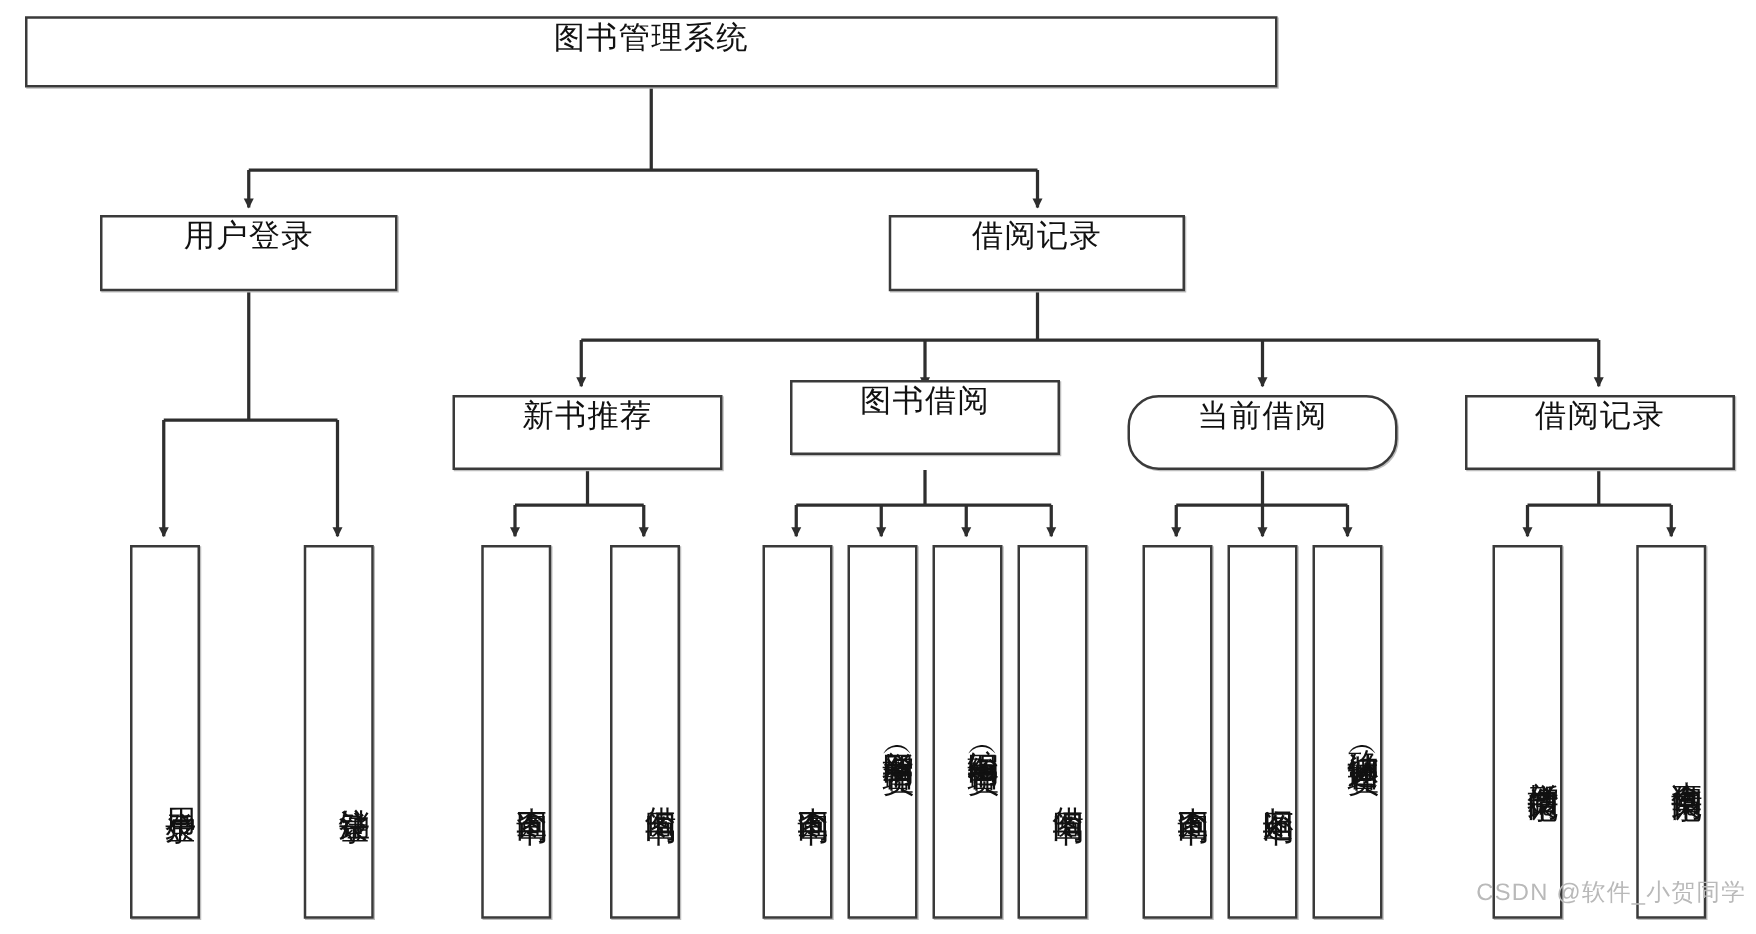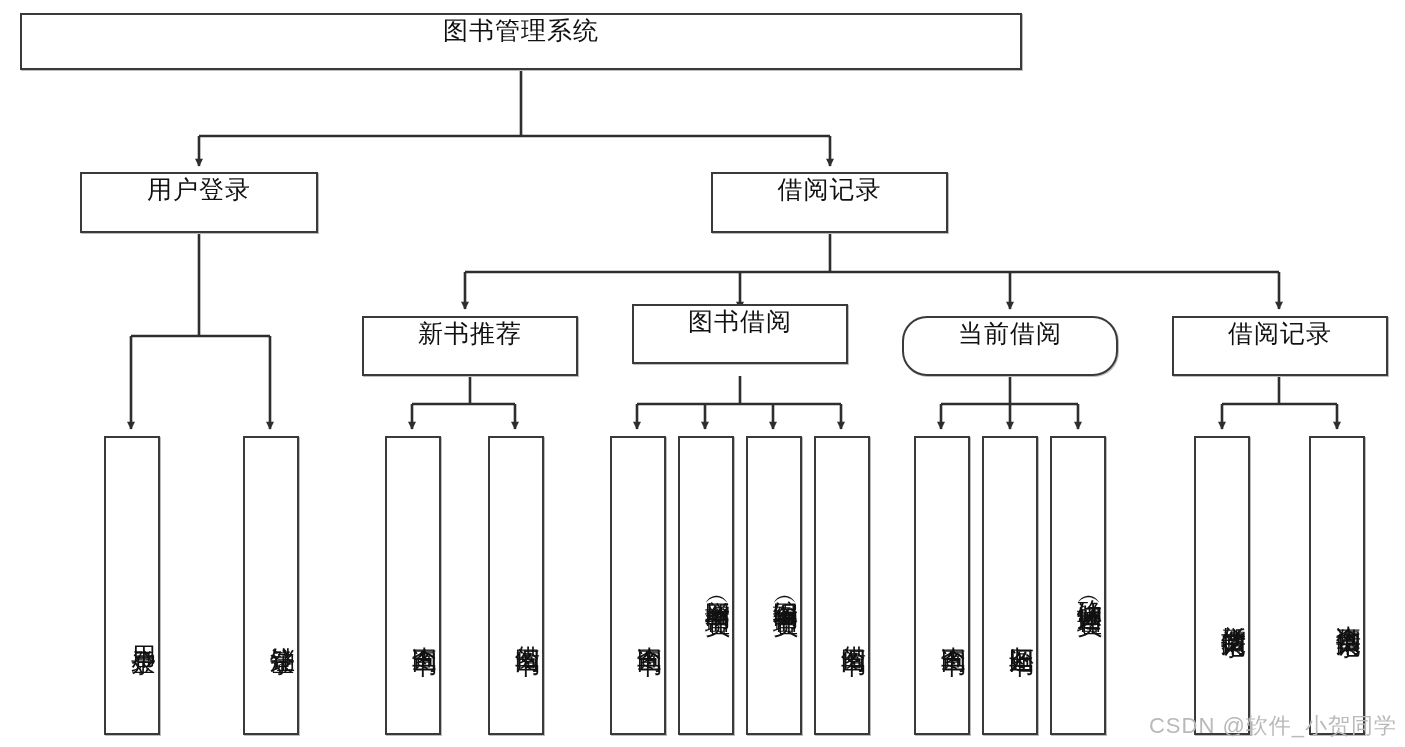--- a/index.html
+++ b/index.html
@@ -60,22 +60,22 @@
   .node-label {
     display: block;
     white-space: pre;
   }
   .node.vertical .node-label {
     white-space: normal;
   }
   #watermark {
     position: absolute;
     right: 8px;
-    bottom: 6px;
-    font-size: 22px;
+    bottom: 20px;
+    font-size: 19px;
     color: #b9b9b9;
     letter-spacing: 1px;
     white-space: nowrap;
     user-select: none;
   }
 </style>
 </head>
 <body>
 
 <div id="diagram-root">

